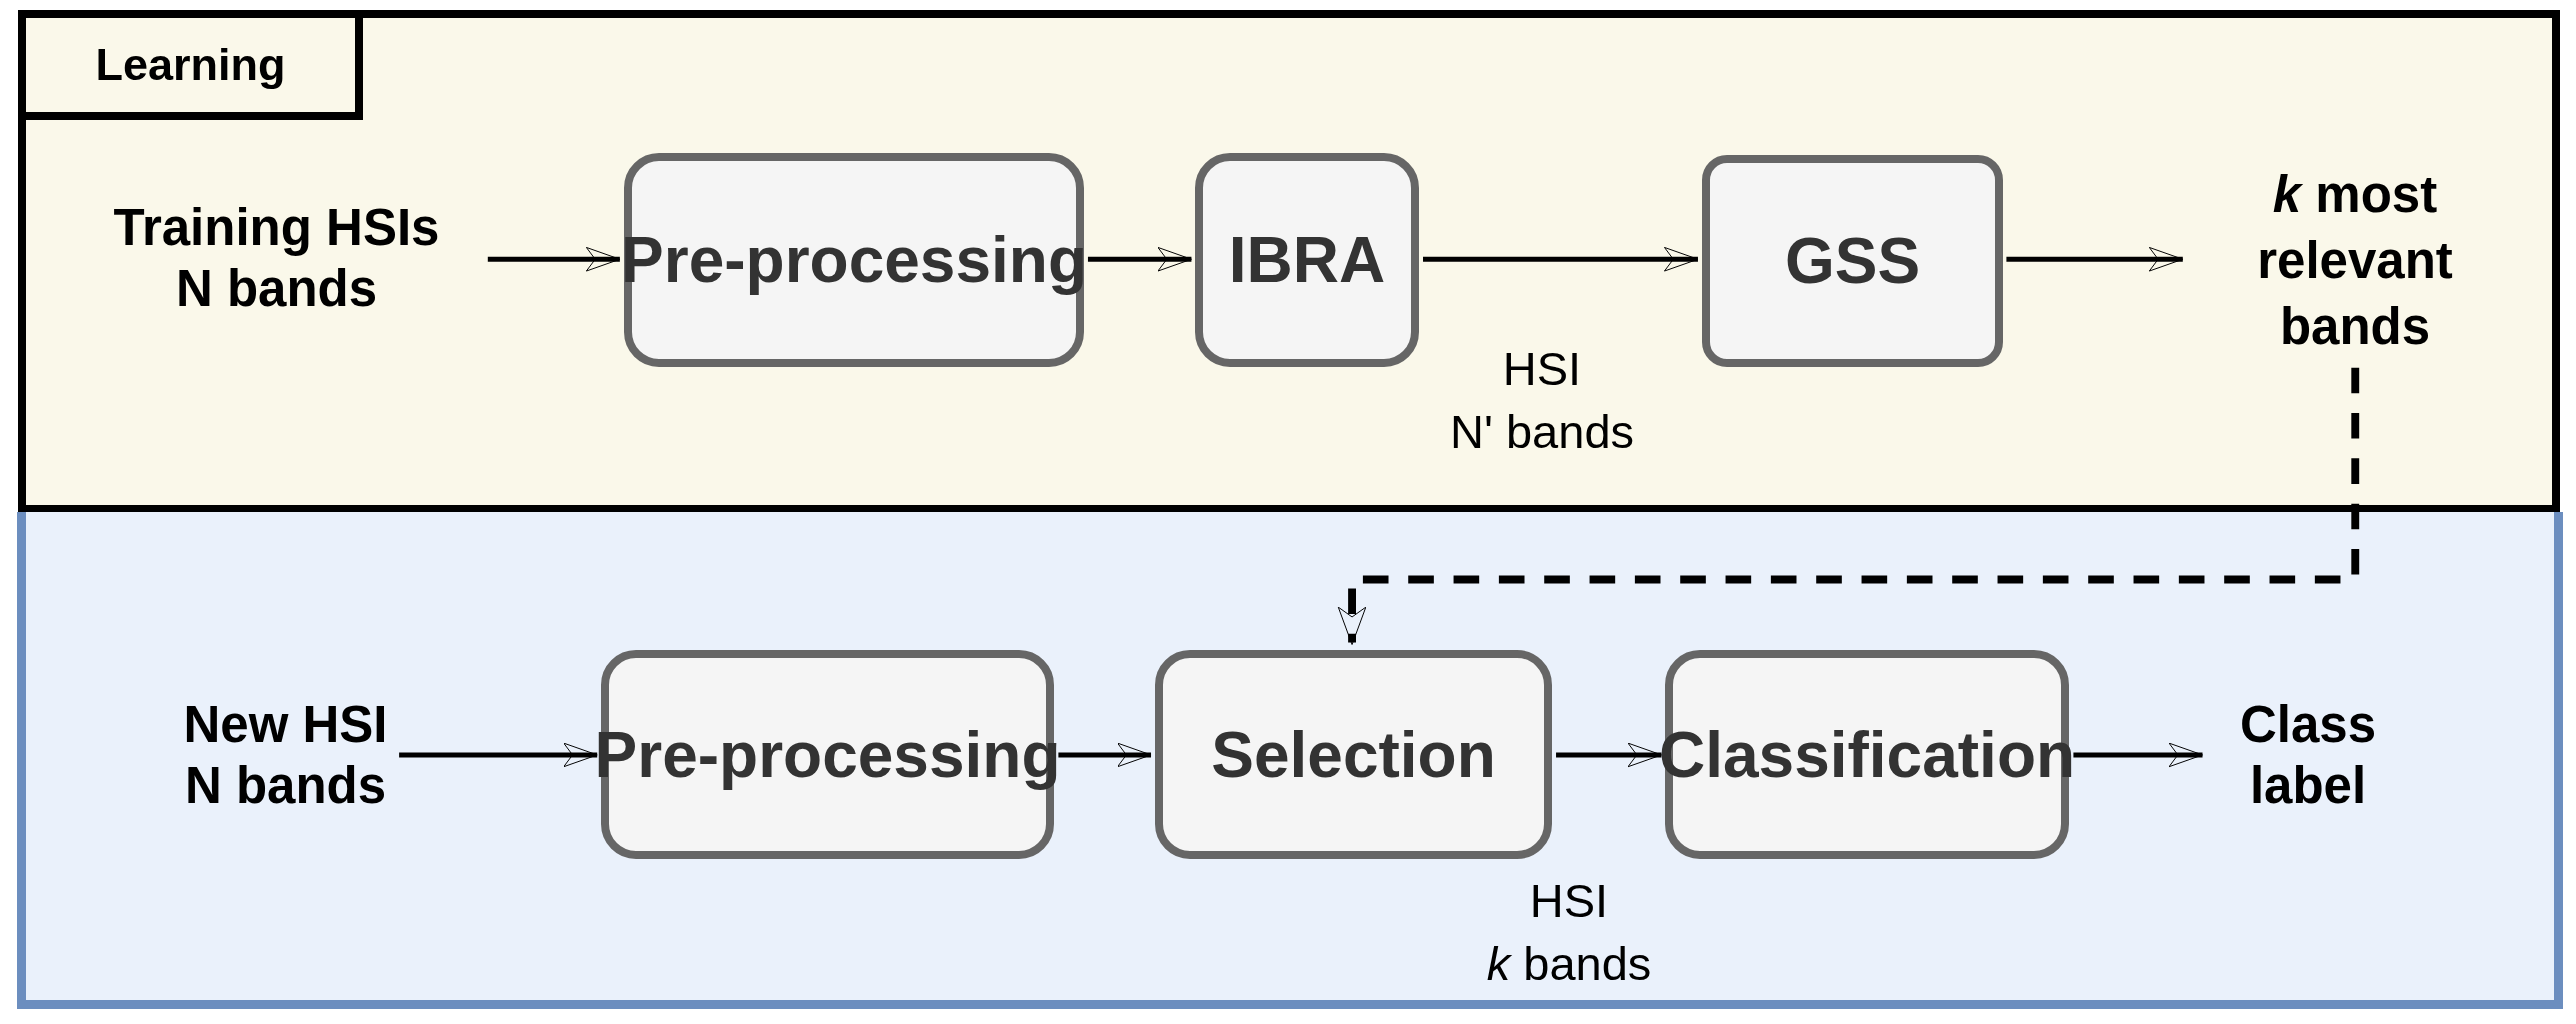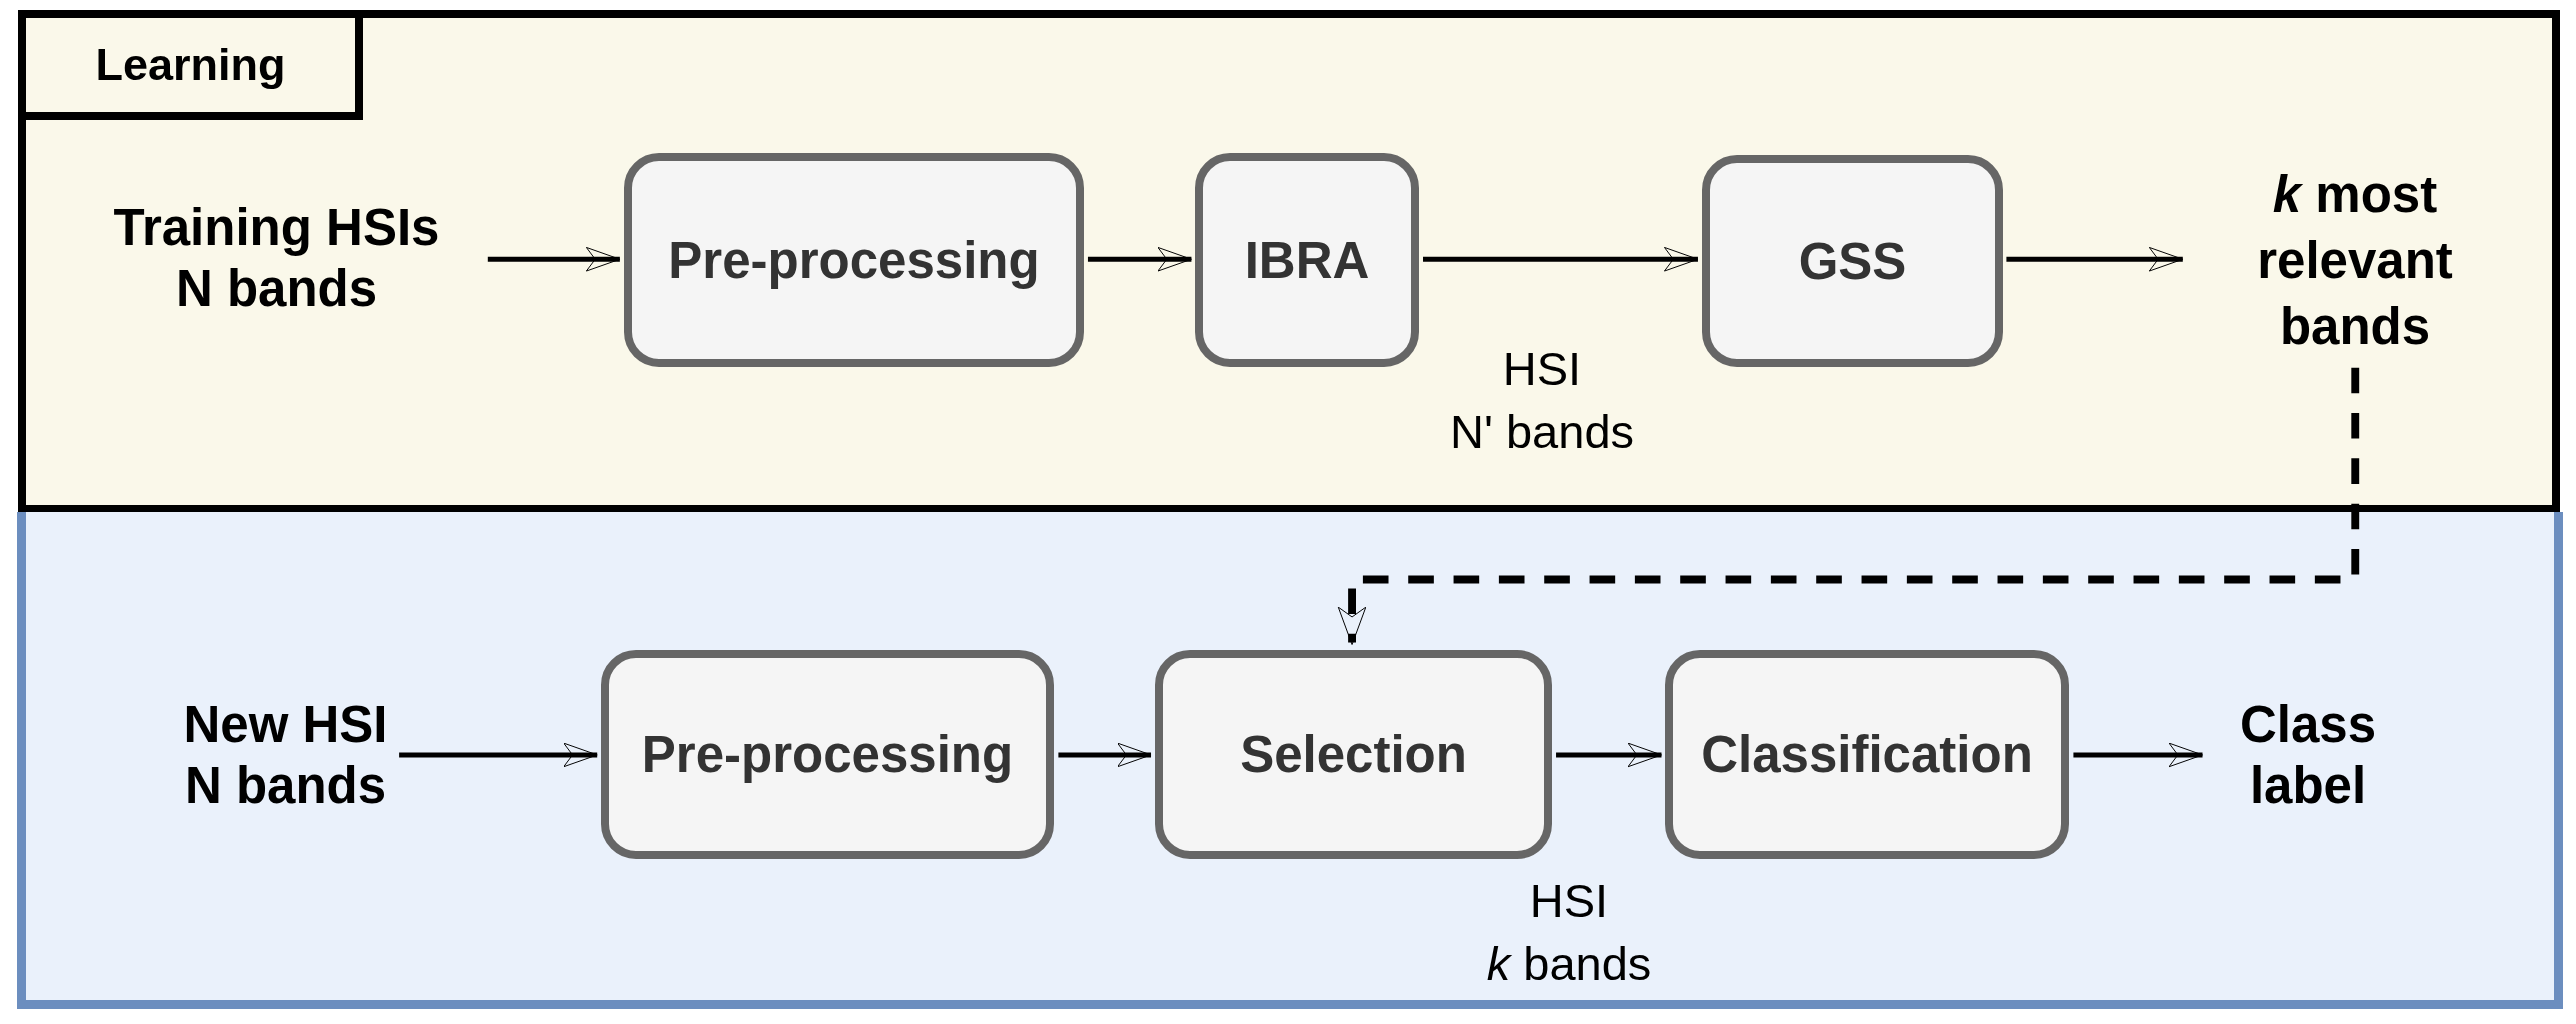--- a/index.html
+++ b/index.html
@@ -58,27 +58,27 @@
   .node {
     position: absolute;
     box-sizing: border-box;
     background: #F5F5F5;
     border: 8px solid #666666;
     border-radius: 35px;
     display: flex;
     align-items: center;
     justify-content: center;
     font-weight: bold;
-    font-size: 51px;
+    font-size: 64px;
     color: #333333;
     white-space: nowrap;
   }
   #node-pre1 { left: 624px;  top: 153px; width: 460px; height: 214px; }
   #node-ibra { left: 1195px; top: 153px; width: 224px; height: 214px; text-align: center; }
-  #node-gss  { left: 1702px; top: 155px; width: 301px; height: 212px; }
+  #node-gss  { left: 1702px; top: 155px; width: 301px; height: 212px; border-radius: 25px; }
   #node-pre2 { left: 601px;  top: 650px; width: 453px; height: 209px; }
   #node-sel  { left: 1155px; top: 650px; width: 397px; height: 209px; }
   #node-cls  { left: 1665px; top: 650px; width: 404px; height: 209px; }
   
   .flow-text {
     position: absolute;
     text-align: center;
     color: #000000;
     font-size: 51px;
     line-height: 61px;

